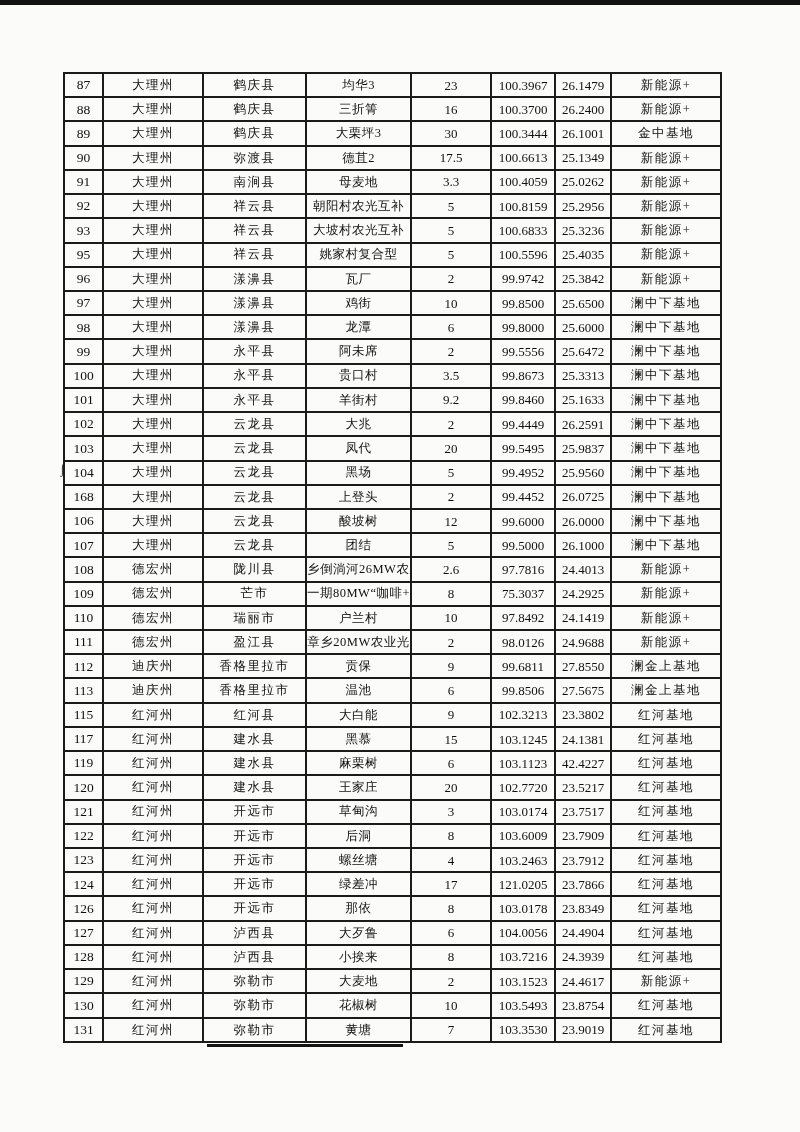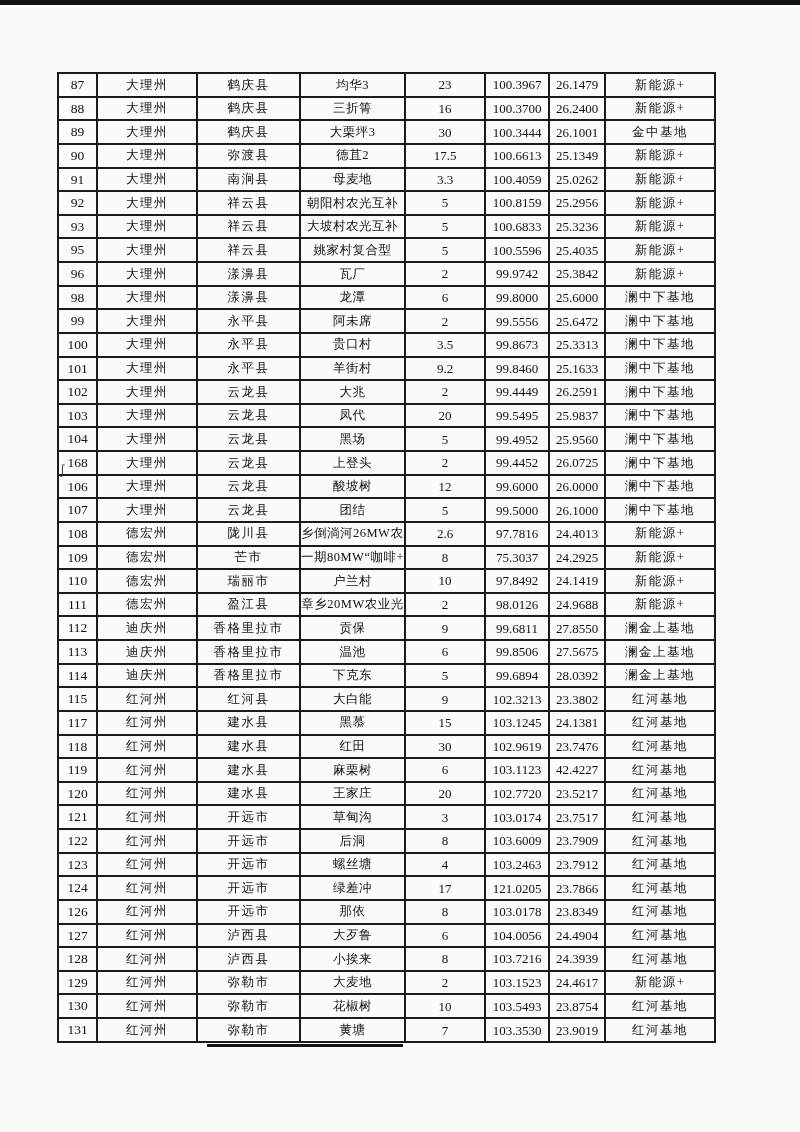--- a/index.html
+++ b/index.html
@@ -15,21 +15,21 @@
     overflow: hidden;
   }
   .top-edge {
     position: absolute;
     top: 0; left: 0;
     width: 800px; height: 5px;
     background: #121212;
   }
   .scan-table {
     position: absolute;
-    left: 57px;
+    left: 63px;
     top: 72px;
     width: 657px;
     height: 971px;
     border-collapse: collapse;
     table-layout: fixed;
   }
   .scan-table td {
     border: 2px solid #1b1b1b;
     text-align: center;
     vertical-align: middle;
@@ -162,20 +162,30 @@
         <td class="c-no">96</td>
         <td class="c-zh">大理州</td>
         <td class="c-zh">漾濞县</td>
         <td class="c-name">瓦厂</td>
         <td class="c-num">2</td>
         <td class="c-num">99.9742</td>
         <td class="c-num">25.3842</td>
         <td class="c-zh">新能源+</td>
       </tr>
       <tr>
+        <td class="c-no">97</td>
+        <td class="c-zh">大理州</td>
+        <td class="c-zh">漾濞县</td>
+        <td class="c-name">鸡街</td>
+        <td class="c-num">10</td>
+        <td class="c-num">99.8500</td>
+        <td class="c-num">25.6500</td>
+        <td class="c-zh">澜中下基地</td>
+      </tr>
+      <tr>
         <td class="c-no">98</td>
         <td class="c-zh">大理州</td>
         <td class="c-zh">漾濞县</td>
         <td class="c-name">龙潭</td>
         <td class="c-num">6</td>
         <td class="c-num">99.8000</td>
         <td class="c-num">25.6000</td>
         <td class="c-zh">澜中下基地</td>
       </tr>
       <tr>
@@ -322,57 +332,37 @@
         <td class="c-no">113</td>
         <td class="c-zh">迪庆州</td>
         <td class="c-zh">香格里拉市</td>
         <td class="c-name">温池</td>
         <td class="c-num">6</td>
         <td class="c-num">99.8506</td>
         <td class="c-num">27.5675</td>
         <td class="c-zh">澜金上基地</td>
       </tr>
       <tr>
-        <td class="c-no">114</td>
-        <td class="c-zh">迪庆州</td>
-        <td class="c-zh">香格里拉市</td>
-        <td class="c-name">下克东</td>
-        <td class="c-num">5</td>
-        <td class="c-num">99.6894</td>
-        <td class="c-num">28.0392</td>
-        <td class="c-zh">澜金上基地</td>
-      </tr>
-      <tr>
         <td class="c-no">115</td>
         <td class="c-zh">红河州</td>
         <td class="c-zh">红河县</td>
         <td class="c-name">大白能</td>
         <td class="c-num">9</td>
         <td class="c-num">102.3213</td>
         <td class="c-num">23.3802</td>
         <td class="c-zh">红河基地</td>
       </tr>
       <tr>
         <td class="c-no">117</td>
         <td class="c-zh">红河州</td>
         <td class="c-zh">建水县</td>
         <td class="c-name">黑慕</td>
         <td class="c-num">15</td>
         <td class="c-num">103.1245</td>
         <td class="c-num">24.1381</td>
-        <td class="c-zh">红河基地</td>
-      </tr>
-      <tr>
-        <td class="c-no">118</td>
-        <td class="c-zh">红河州</td>
-        <td class="c-zh">建水县</td>
-        <td class="c-name">红田</td>
-        <td class="c-num">30</td>
-        <td class="c-num">102.9619</td>
-        <td class="c-num">23.7476</td>
         <td class="c-zh">红河基地</td>
       </tr>
       <tr>
         <td class="c-no">119</td>
         <td class="c-zh">红河州</td>
         <td class="c-zh">建水县</td>
         <td class="c-name">麻栗树</td>
         <td class="c-num">6</td>
         <td class="c-num">103.1123</td>
         <td class="c-num">42.4227</td>

